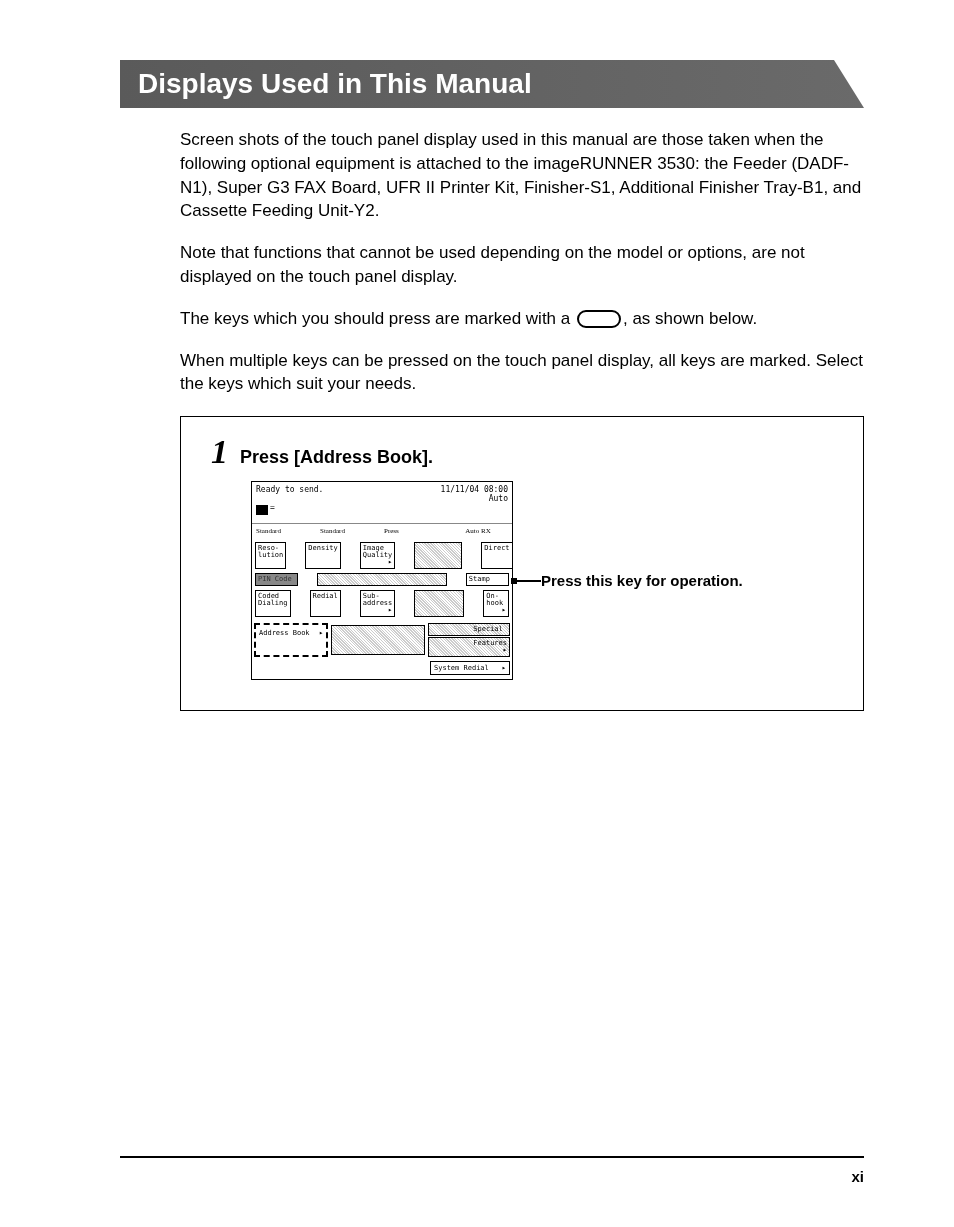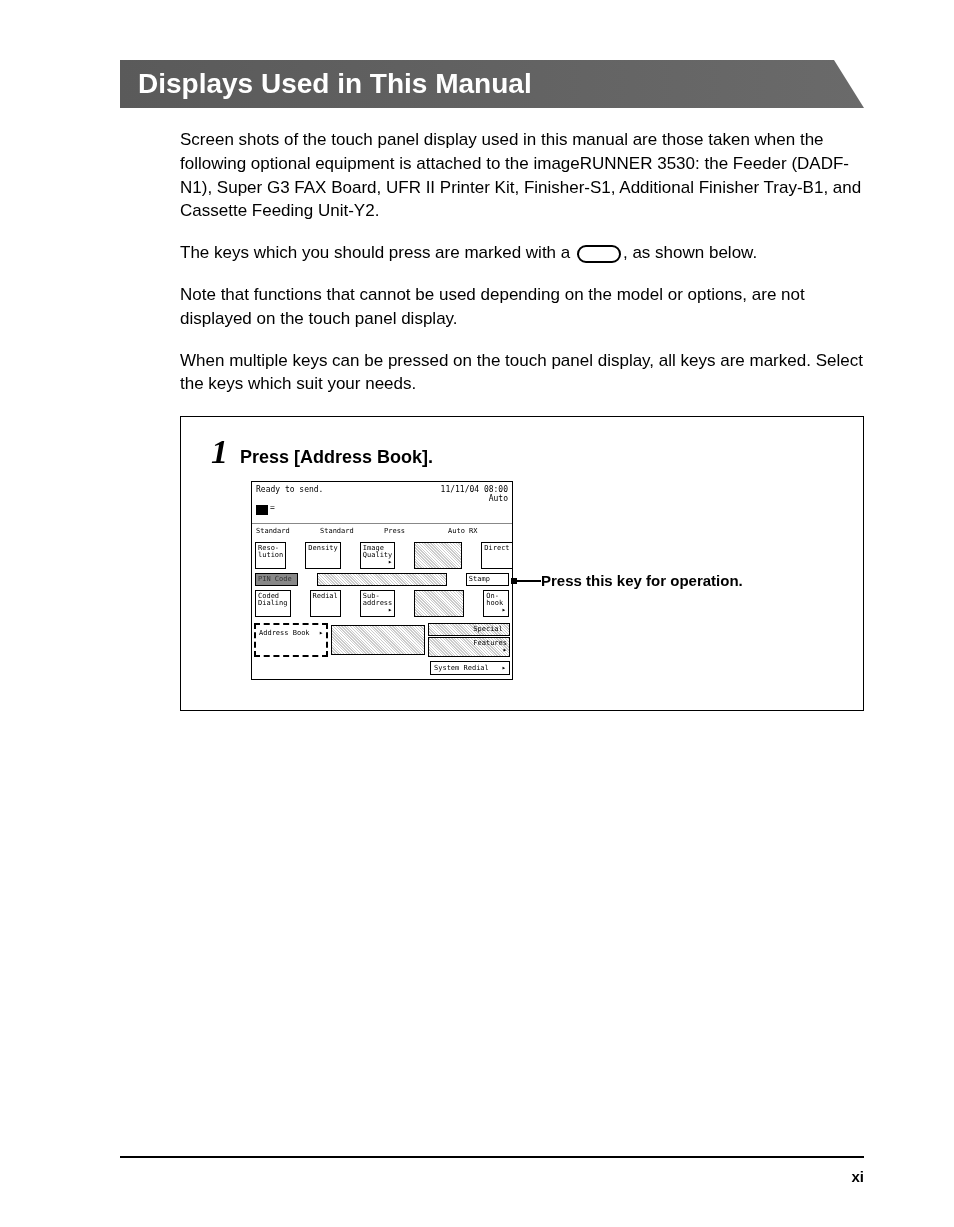--- a/index.html
+++ b/index.html
@@ -102,20 +102,21 @@
     content: "=";
     position: absolute;
     left: 14px;
     top: -2px;
     color: #000;
   }
   .fax-row {
     display: flex;
     border-top: 1px solid #888;
     padding: 0 2px;
+    font-family: Liberation Serif, serif;
   }
   .fax-cell {
     flex: 1;
     padding: 3px 2px;
     font-size: 7px;
   }
   .fax-btn {
     border: 1px solid #000;
     padding: 2px 2px;
     font-size: 7px;
@@ -219,25 +220,25 @@
 </style>
 </head>
 <body>
 
 <div class="page">
 
   <div class="heading-bar">Displays Used in This Manual</div>
 
   <div class="body-text">Screen shots of the touch panel display used in this manual are those taken when the following optional equipment is attached to the imageRUNNER 3530: the Feeder (DADF-N1), Super G3 FAX Board, UFR II Printer Kit, Finisher-S1, Additional Finisher Tray-B1, and Cassette Feeding Unit-Y2.</div>
 
+  <div class="body-text">Note that functions that cannot be used depending on the model or options, are not displayed on the touch panel display.</div>
+
   <div class="body-text">
     <span>The keys which you should press are marked with a </span><span class="rounded-rect"></span><span>, as shown below.</span>
   </div>
-
-  <div class="body-text">Note that functions that cannot be used depending on the model or options, are not displayed on the touch panel display.</div>
 
   <div class="body-text">When multiple keys can be pressed on the touch panel display, all keys are marked. Select the keys which suit your needs.</div>
 
   <div class="example-box">
     <div class="step-line">
       <span class="step-number">1</span>
       <span class="step-text">Press [Address Book].</span>
     </div>
 
     <div class="screen-and-callout">
@@ -250,21 +251,21 @@
             <span>Auto</span>
           </span>
         </div>
         <div class="fax-icon-row">
           <span class="fax-icon"></span>
         </div>
         <div class="fax-row">
           <span class="fax-cell">Standard</span>
           <span class="fax-cell">Standard</span>
           <span class="fax-cell">Press</span>
-          <span class="fax-cell" style="text-align:left">Auto RX</span>
+          <span class="fax-cell" style="text-align:center">Auto RX</span>
         </div>
         <div class="fax-buttons-area">
           <div class="fax-button-row">
             <div class="fax-btn">Reso-
 lution</div>
             <div class="fax-btn">Density</div>
             <div class="fax-btn arrow">Image
 Quality</div>
             <div class="fax-btn shaded" style="flex:0.1"></div>
             <div class="fax-btn">Direct</div>

